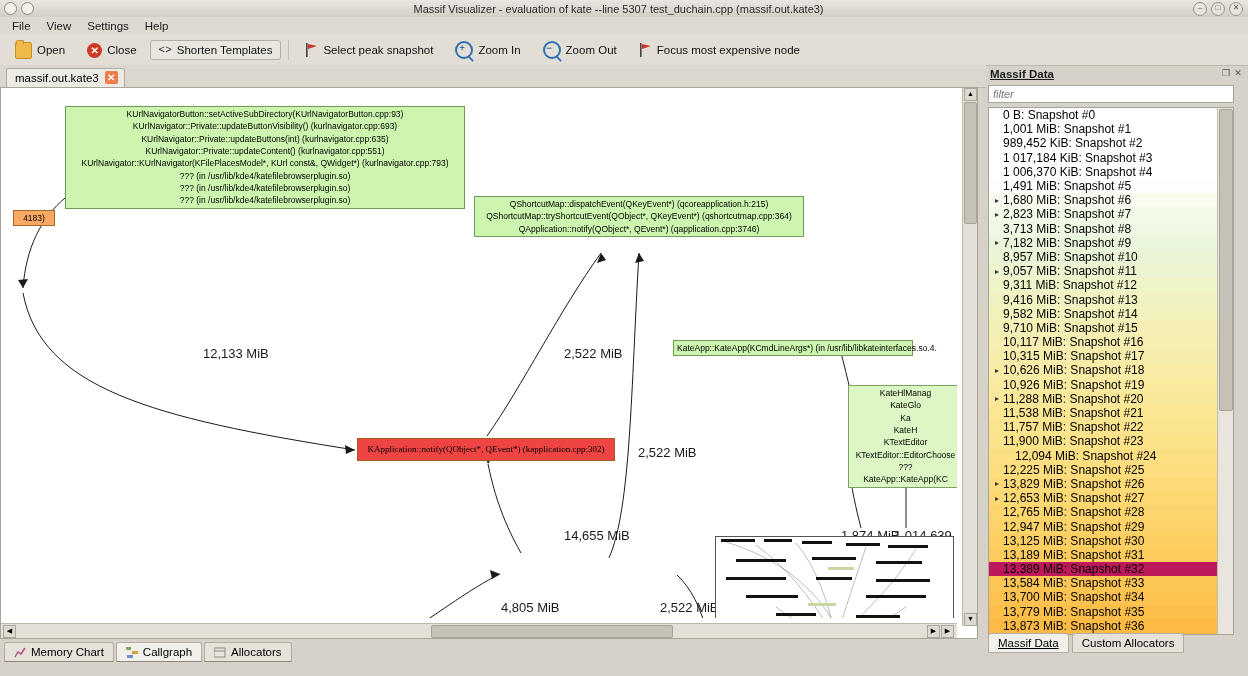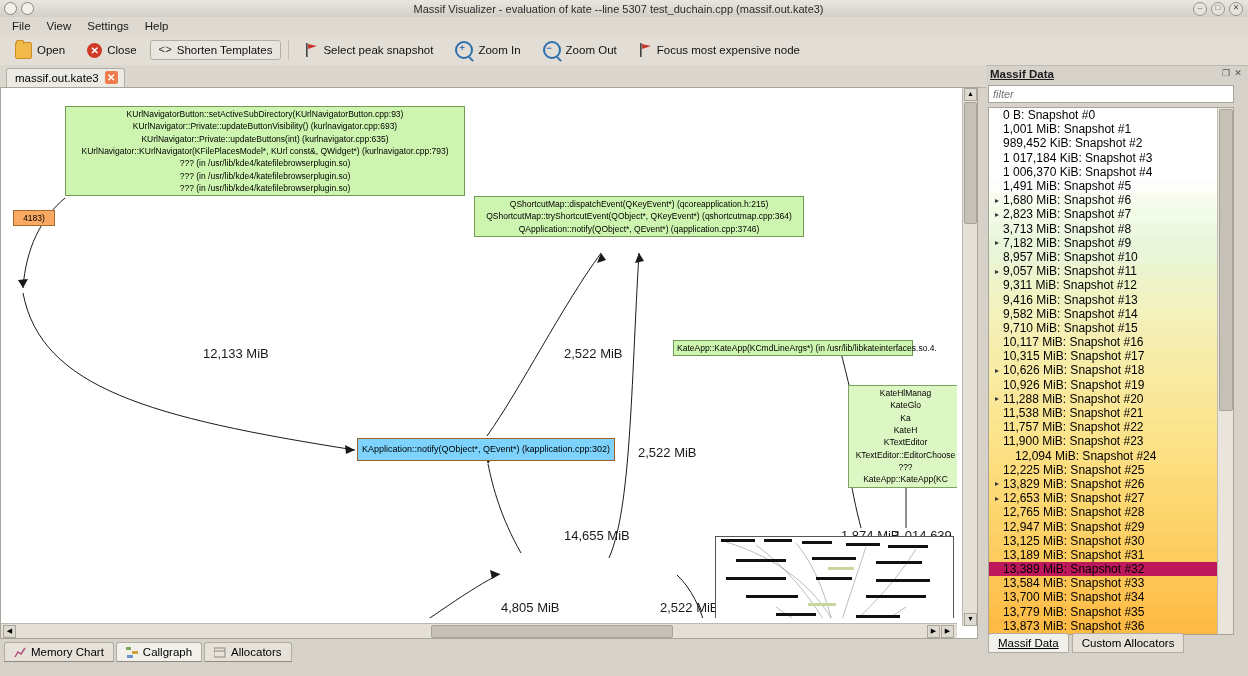--- a/index.html
+++ b/index.html
@@ -96,21 +96,21 @@
   }
   .node {
     position: absolute; box-sizing: border-box;
     border: 1px solid #5d5d5d;
     font-size: 8.5px; text-align: center; line-height: 1.45;
     padding: 1px 3px;
     white-space: nowrap;
   }
   .node.green { background: #cdf5b0; border-color: #6f9b54; }
   .node.green2 { background: #ddf7c4; border-color: #79a35e; }
-  .node.orange { background: #7dd3fc; border-color: #a35f20; }
+  .node.orange { background: #ef4444; border-color: #a35f20; font-family: Liberation Serif, serif; }
   .node.orange2 { background: #f9a961; border-color: #a8682a; }
   .node .line { display:block; }
   .edge-label { position: absolute; font-size: 13px; color: #1a1a1a; }
   
   .vscroll {
     position: absolute; right: 0; top: 0; width: 14px; height: 538px;
     background: #e4e0d8; border-left: 1px solid #bdb8ae;
   }
   .vscroll .thumb { position: absolute; left: 1px; top: 2px; width: 11px; height: 120px; background: #c6c1b7; border: 1px solid #a8a398; border-radius: 2px;}
   .vscroll .arrow { position:absolute; left:1px; width:11px; height:11px; background:#ded9d1; border:1px solid #aba69c; font-size:7px; text-align:center; line-height:10px;}
@@ -286,20 +286,21 @@
       </svg>
 
       <div class="node orange2" style="left:12px;top:122px;width:42px;">
         <span class="line">4183)</span>
       </div>
 
       <div class="node green" style="left:64px;top:18px;width:400px;">
         <span class="line">KUrlNavigatorButton::setActiveSubDirectory(KUrlNavigatorButton.cpp:93)</span>
         <span class="line">KUrlNavigator::Private::updateButtonVisibility() (kurlnavigator.cpp:693)</span>
         <span class="line">KUrlNavigator::Private::updateButtons(int) (kurlnavigator.cpp:635)</span>
+        <span class="line">KUrlNavigator::Private::updateContent() (kurlnavigator.cpp:551)</span>
         <span class="line">KUrlNavigator::KUrlNavigator(KFilePlacesModel*, KUrl const&amp;, QWidget*) (kurlnavigator.cpp:793)</span>
         <span class="line">??? (in /usr/lib/kde4/katefilebrowserplugin.so)</span>
         <span class="line">??? (in /usr/lib/kde4/katefilebrowserplugin.so)</span>
         <span class="line">??? (in /usr/lib/kde4/katefilebrowserplugin.so)</span>
       </div>
 
       <div class="node green" style="left:473px;top:108px;width:330px;">
         <span class="line">QShortcutMap::dispatchEvent(QKeyEvent*) (qcoreapplication.h:215)</span>
         <span class="line">QShortcutMap::tryShortcutEvent(QObject*, QKeyEvent*) (qshortcutmap.cpp:364)</span>
         <span class="line">QApplication::notify(QObject*, QEvent*) (qapplication.cpp:3746)</span>

